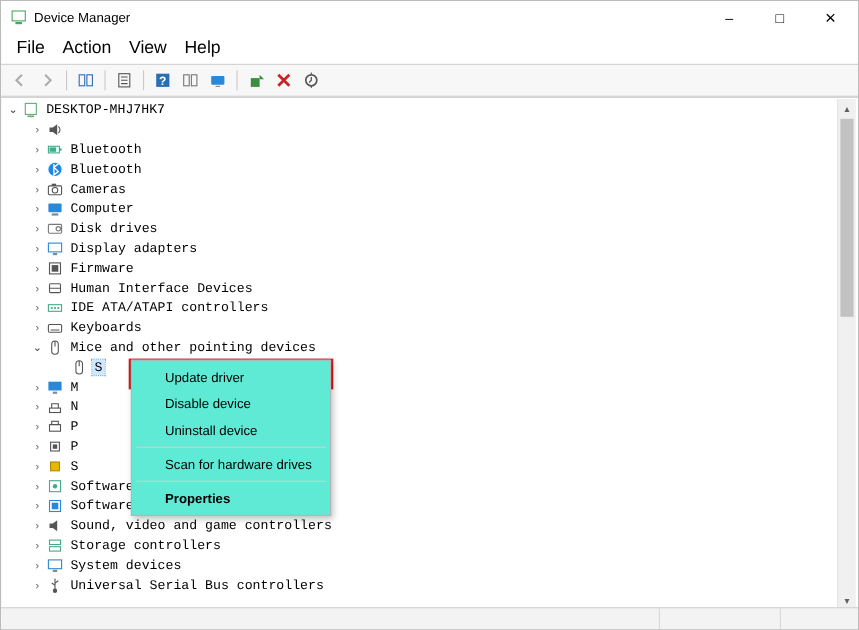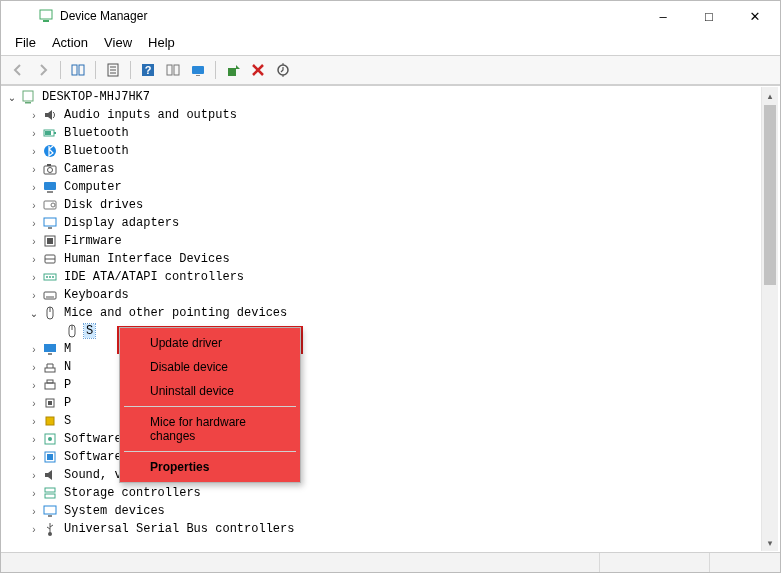--- a/index.html
+++ b/index.html
@@ -15,40 +15,39 @@
     border: 1px solid #bbb;
     position: relative;
   }
   
   .titlebar {
     display: flex;
     align-items: center;
     height: 30px;
     padding: 0 2px 0 8px;
     background: #fff;
-    margin-left: 29px;
   }
   .titlebar .app-icon {
     width: 16px; height: 16px;
     margin-right: 6px;
     display: inline-flex; align-items: center; justify-content: center;
   }
   .titlebar .title { flex: 1; font-size: 12px; }
   .win-controls { display: flex; }
   .win-btn {
     width: 46px; height: 30px;
     display: flex; align-items: center; justify-content: center;
     font-family: "Segoe UI Symbol", sans-serif;
     font-size: 13px;
   }
   
   .menubar {
     display: flex;
     padding: 2px 6px 3px 6px;
-    font-size: 13px;
+    font-size: 16px;
     text-align: center;
   }
   .menubar .menu-item { padding: 2px 8px; }
   
   .toolbar {
     display: flex;
     align-items: center;
     padding: 3px 6px;
     border-top: 1px solid #d0d0d0;
     border-bottom: 1px solid #d0d0d0;
@@ -130,21 +129,21 @@
   .lvl1 { padding-left: 24px; }
   .lvl2 { padding-left: 46px; }
   .truncated .node-label { }
 
   
   .context-menu {
     position: absolute;
     left: 118px;
     top: 326px; 
     width: 182px;
-    background: #ef4444;
+    background: #5eead4;
     border: 1px solid #b5b5b5;
     box-shadow: 2px 3px 6px rgba(0,0,0,0.25);
     padding: 3px 2px;
     font-size: 12px;
     z-index: 10;
   }
   .context-menu .cm-item {
     padding: 5px 12px 5px 28px;
     line-height: 14px;
   }
@@ -278,21 +277,20 @@
         <div class="node-label">DESKTOP-MHJ7HK7</div>
       </div>
       <div class="node lvl1">
         <div class="expander">›</div>
         <div class="node-icon">
           <svg viewBox="0 0 16 16">
             <path d="M3 6h3l4-3v10l-4-3H3z" fill="#555"></path>
             <path d="M11 5c2 1 2 5 0 6" fill="none" stroke="#555"></path>
           </svg>
         </div>
-        <div class="node-label">Audio inputs and outputs</div>
       </div>
       <div class="node lvl1">
         <div class="expander">›</div>
         <div class="node-icon">
           <svg viewBox="0 0 16 16">
             <rect x="2" y="5" width="10" height="6" fill="none" stroke="#4a8"></rect>
             <rect x="12" y="7" width="2" height="2" fill="#4a8"></rect>
             <rect x="3" y="6" width="6" height="4" fill="#4a8"></rect>
           </svg>
         </div>
@@ -526,21 +524,21 @@
     <div class="thumb"></div>
     <div class="arrow" style="position:absolute;bottom:0;left:0;right:0">▾</div>
   </div>
 </div>
 
 <div class="context-menu" id="cmenu">
     <div class="cm-item">Update driver</div>
     <div class="cm-item">Disable device</div>
     <div class="cm-item">Uninstall device</div>
     <div class="cm-sep"></div>
-    <div class="cm-item">Mice for hardware changes</div>
+    <div class="cm-item">Scan for hardware drives</div>
     <div class="cm-sep"></div>
     <div class="cm-item bold">Properties</div>
   </div>
 <div class="cm-highlight" style="left:116px; top:325px; width:186px; height:28px;"></div>
 
 <div class="statusbar">
   <div class="cell" style="flex:1"></div>
   <div class="cell" style="width:110px"></div>
   <div class="cell" style="width:70px;border-right:none"></div>
 </div>

